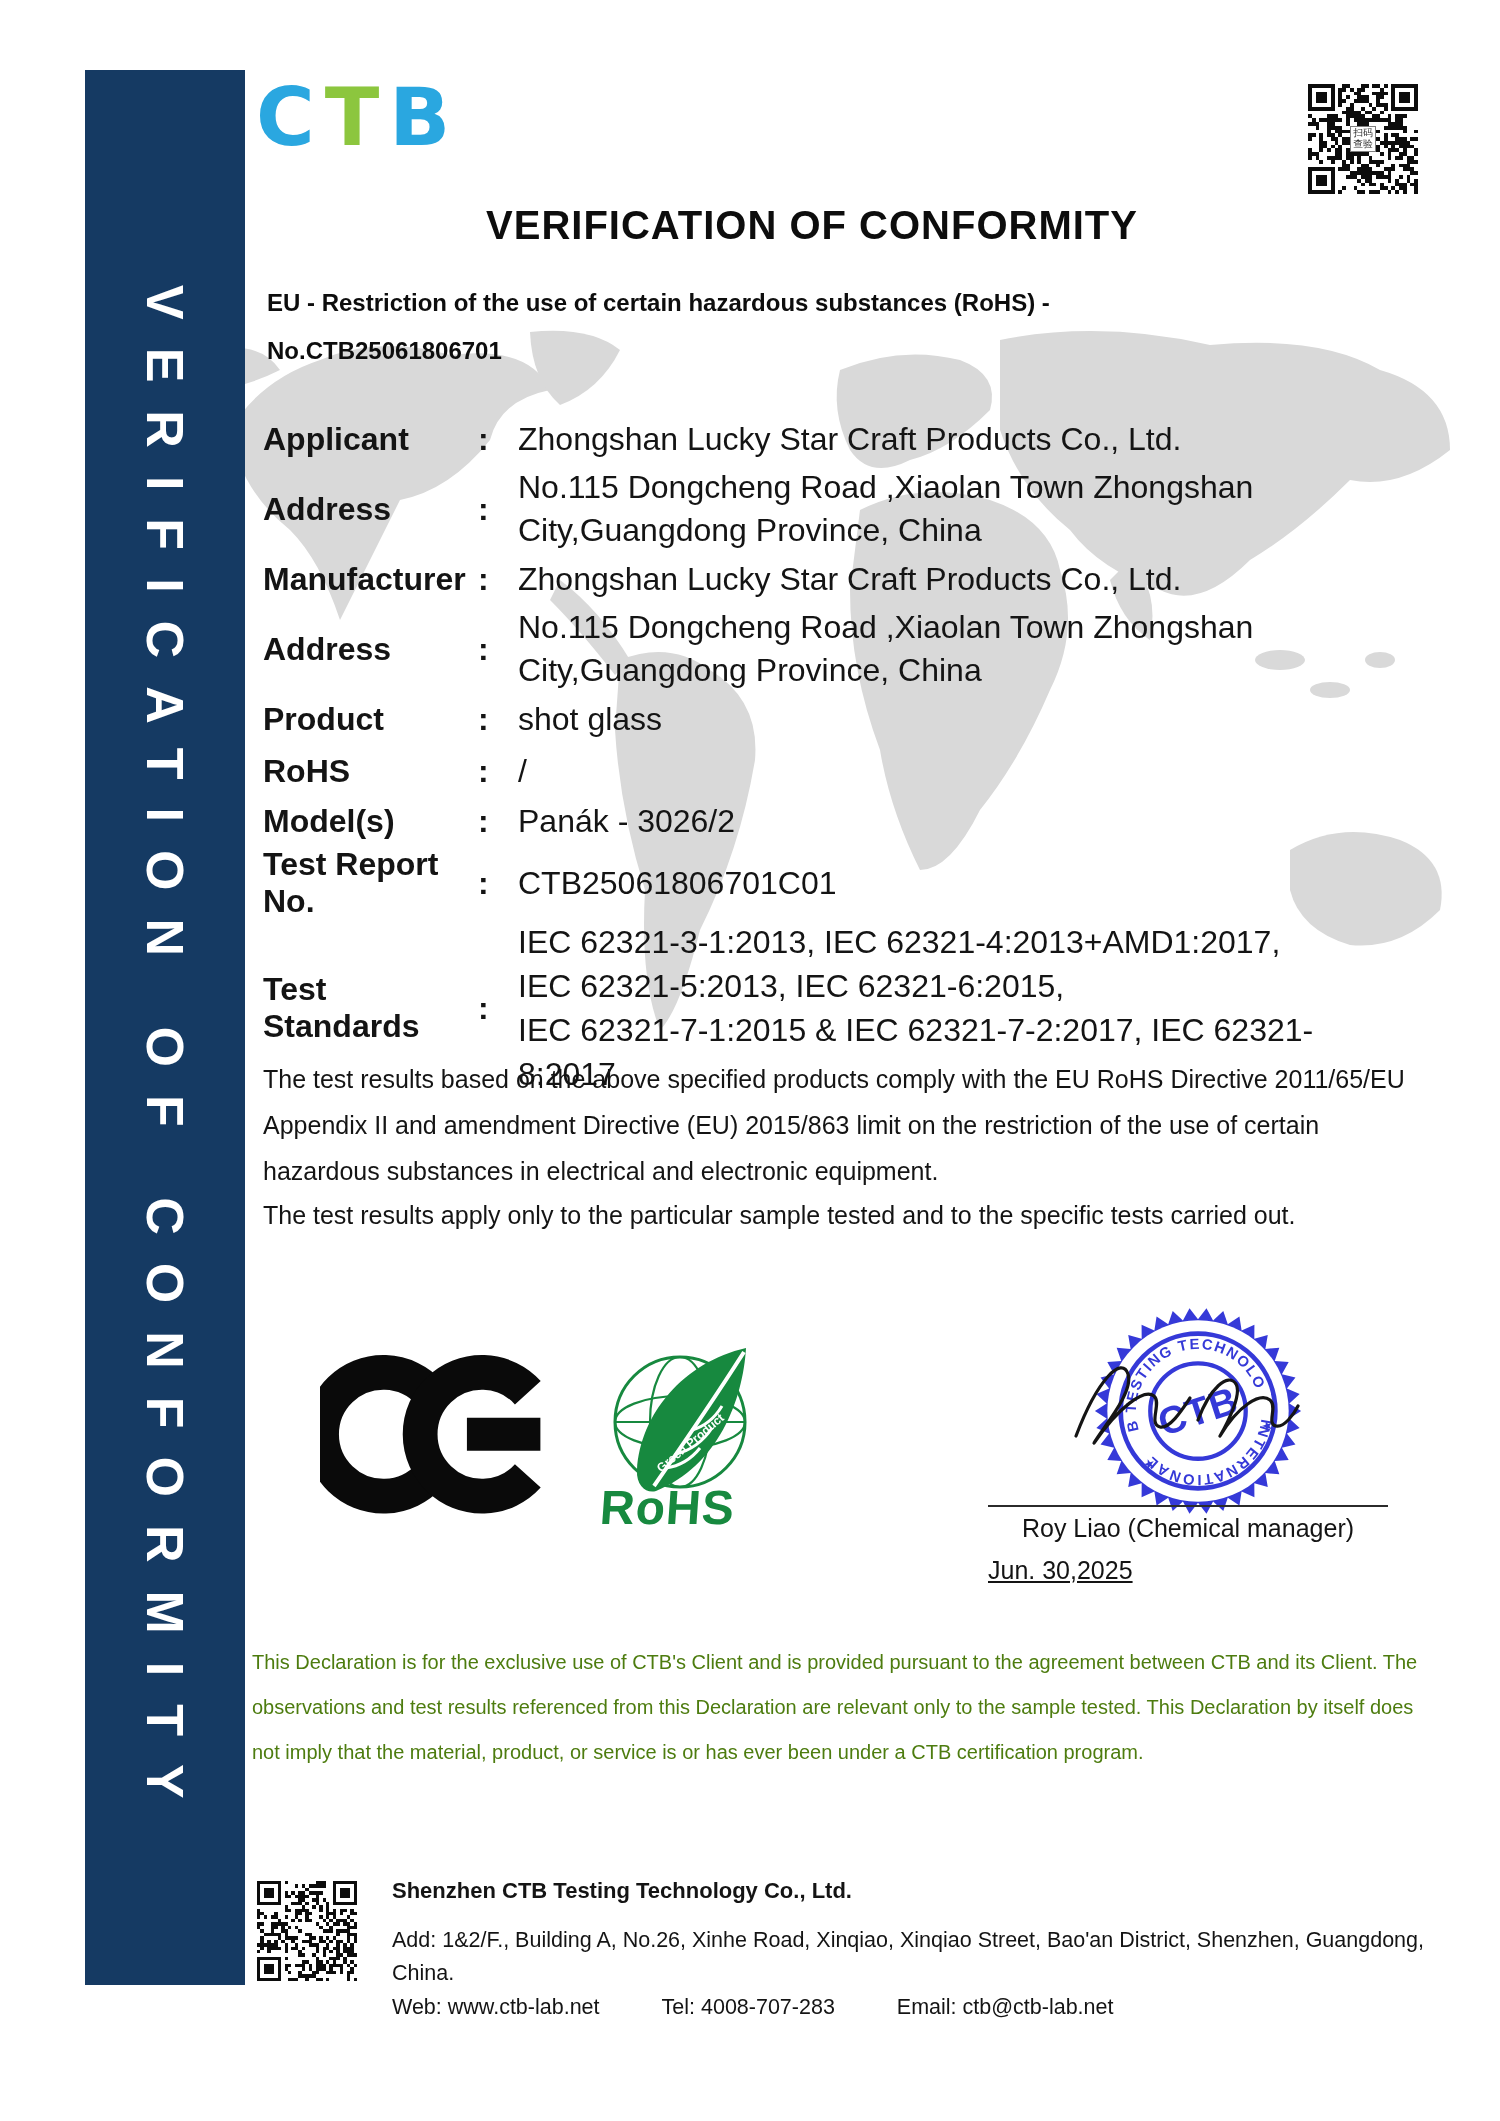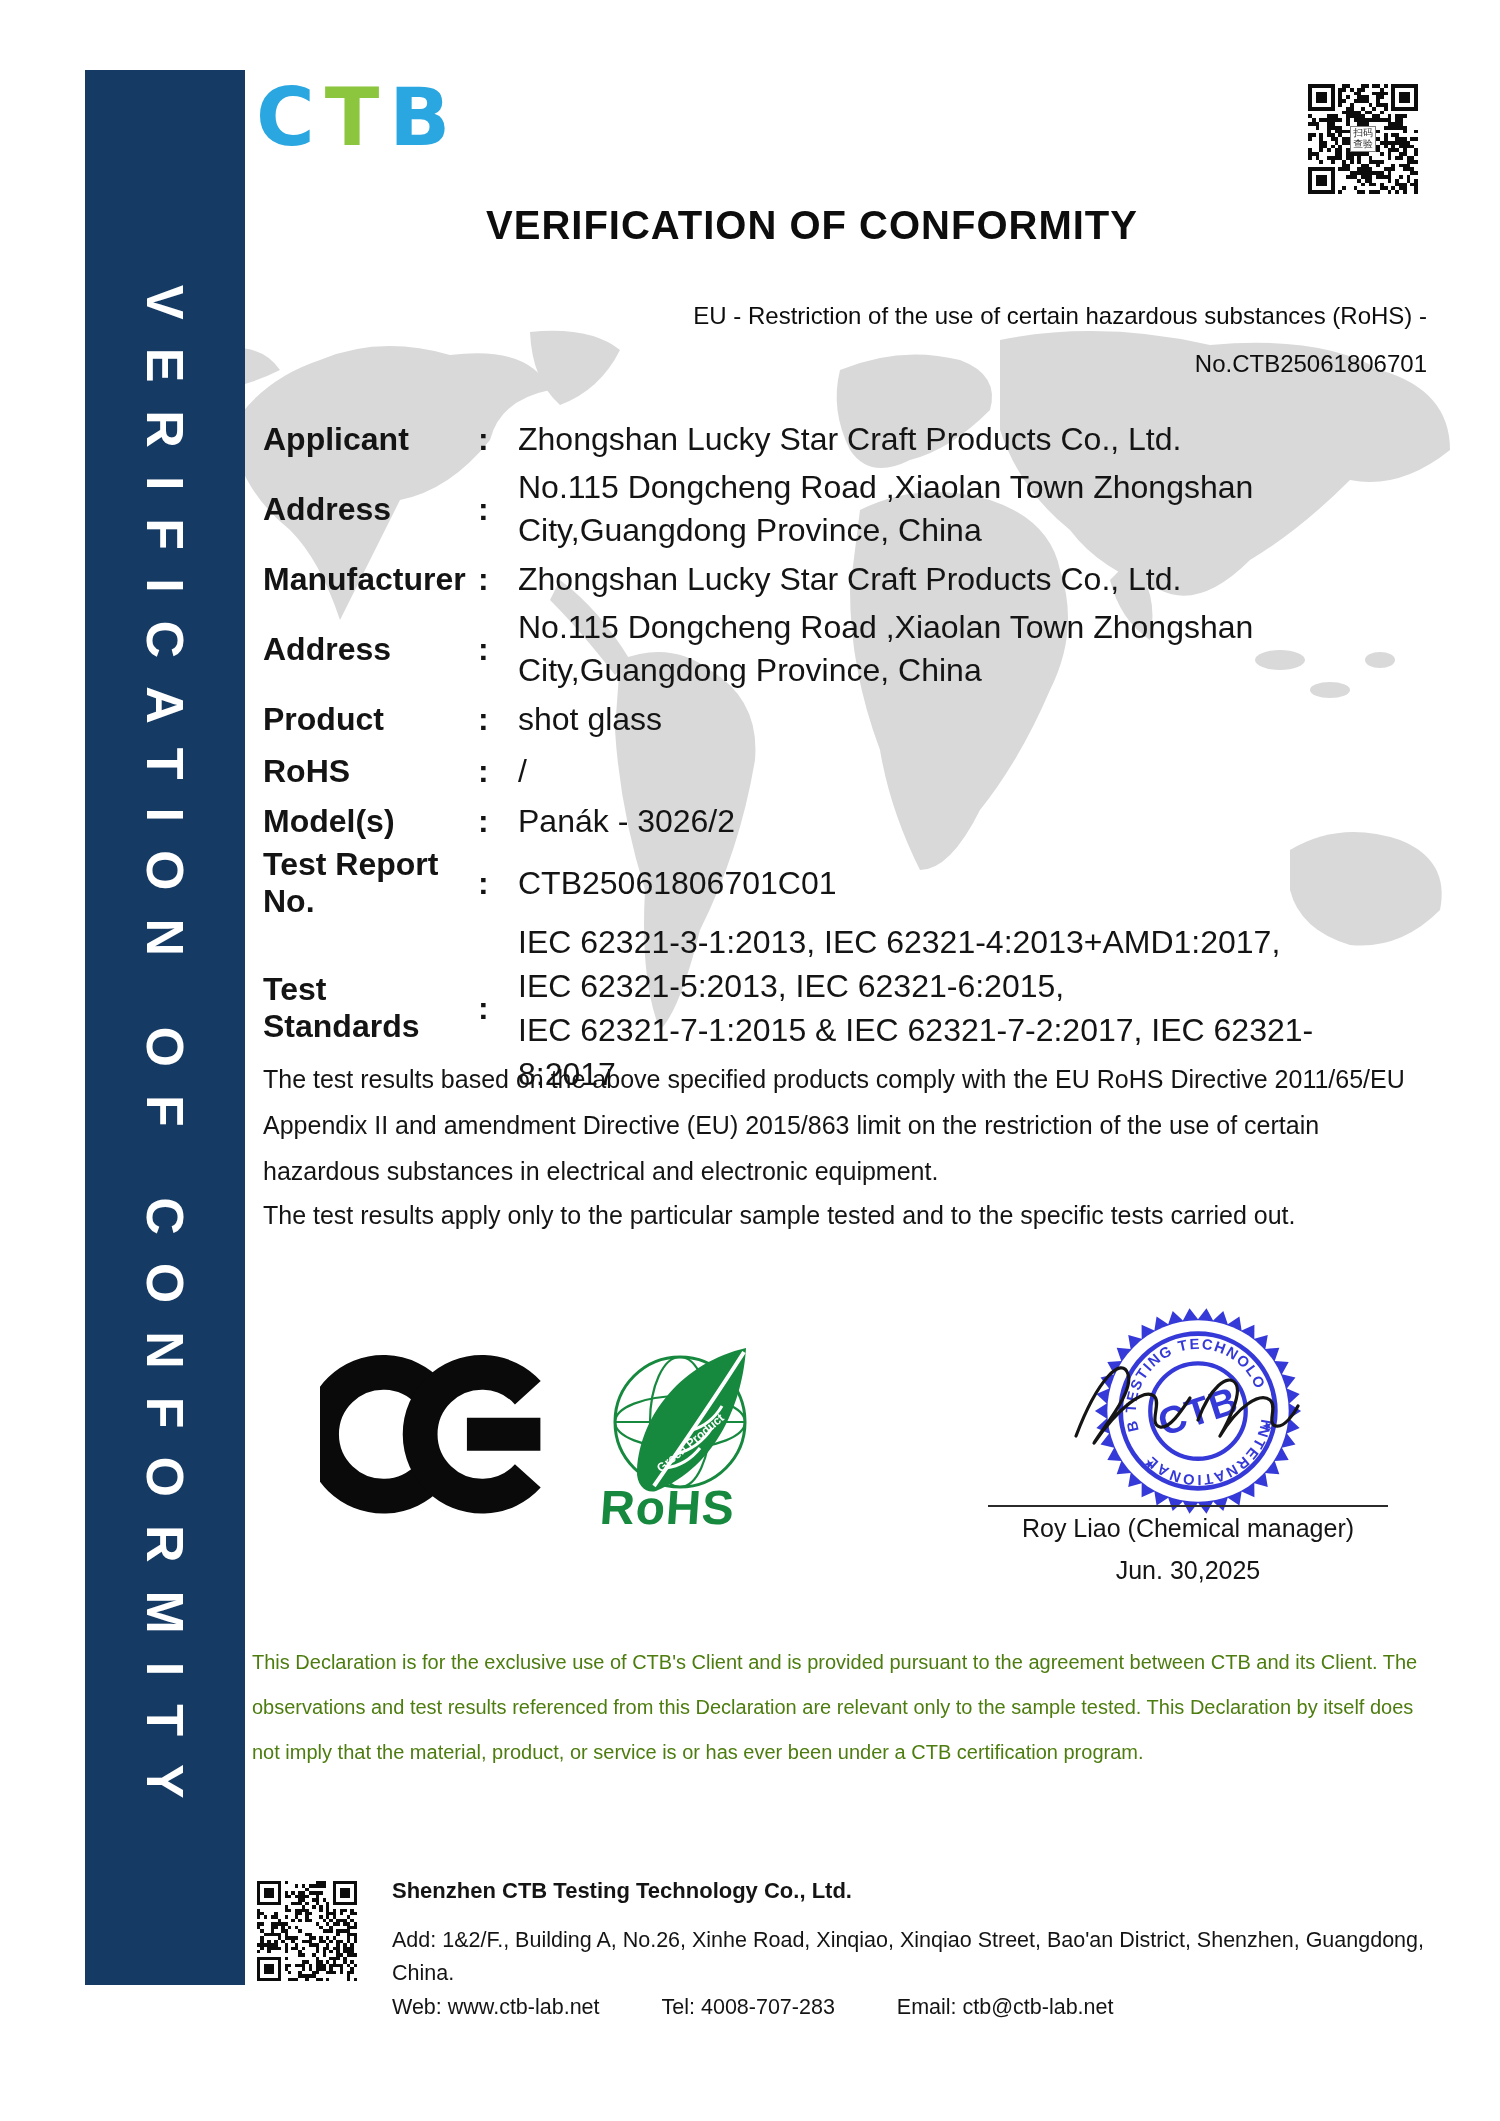--- a/index.html
+++ b/index.html
@@ -21,40 +21,40 @@
     line-height:160px;white-space:nowrap;
   }
   
   #logo{left:256px;top:78px;font-family:"DejaVu Sans",sans-serif;font-weight:700;font-size:80px;letter-spacing:10px;line-height:1;}
   #logo .lc{color:#2aa7e0;}
   #logo .lt{color:#8cc63e;}
   #qr-top-box{left:1308px;top:84px;width:110px;height:110px;}
   #qr-bottom-box{left:257px;top:1879px;width:100px;height:104px;}
   #qr-top-box svg,#qr-bottom-box svg{width:100%;height:100%;shape-rendering:crispEdges;}
   #doc-title{left:230px;top:203px;width:1164px;text-align:center;font-size:40px;font-weight:700;letter-spacing:1px;color:#0d0d0d;}
-  #sub-block{left:267px;top:292px;width:1160px;text-align:right;font-weight:400;font-size:24px;line-height:48px;color:#0d0d0d;}
+  #sub-block{left:267px;top:279px;width:1160px;text-align:left;font-weight:700;font-size:24px;line-height:48px;color:#0d0d0d;}
   
   #fields{left:263px;top:412px;width:1140px;font-size:32px;}
   .frow{display:flex;align-items:center;}
   .flabel{width:215px;font-weight:700;flex:none;}
   .fcolon{width:40px;font-weight:700;flex:none;}
   .fvalue{flex:1;max-width:822px;line-height:43px;}
   .h54{min-height:54px}.h84{min-height:84px}.h50{min-height:50px}.h135{min-height:135px}
   .std-line{line-height:44px;}
   
   #para1{left:263px;top:1056px;width:1170px;font-size:25px;line-height:46px;}
   #para2{left:263px;top:1192px;width:1180px;font-size:25px;line-height:46px;}
   
   #ce-box{left:320px;top:1355px;width:232px;height:164px;}
   #rohs-box{left:596px;top:1330px;width:170px;height:200px;}
   #stamp-box{left:1093px;top:1306px;width:210px;height:210px;opacity:.95;}
   #sig-box{left:1070px;top:1348px;width:230px;height:105px;z-index:4;}
   #sig-line{left:988px;top:1505px;width:400px;border-top:2px solid #2b2b2b;height:0;}
   #sig-name{left:988px;top:1514px;width:400px;text-align:center;font-size:25px;}
-  #sig-date{left:988px;top:1556px;width:400px;text-align:center;font-size:25px;}
+  #sig-date{left:988px;top:1556px;width:400px;text-align:left;font-size:25px;text-decoration:underline;}
   
   #disclaimer{left:252px;top:1640px;width:1188px;font-size:20px;line-height:45px;color:#4d7c0f;}
   
   #footer-text{left:392px;top:1878px;width:1060px;}
   #footer-company{font-size:22px;font-weight:700;margin-bottom:20px;}
   #footer-address{font-size:21.5px;line-height:33px;width:1060px;}
   #footer-contact{display:flex;gap:62px;font-size:21.5px;margin-top:5px;align-items:flex-end;}
 </style>
 </head>
 <body>

